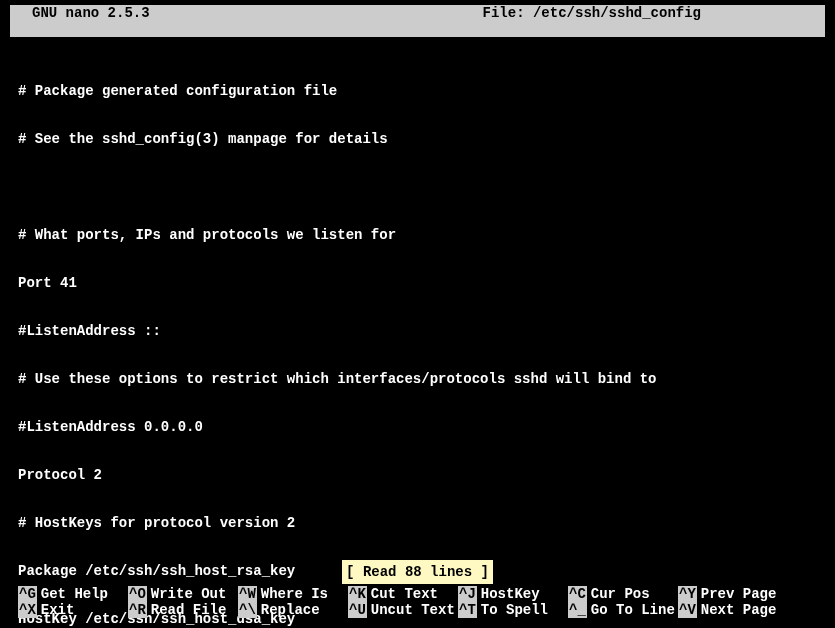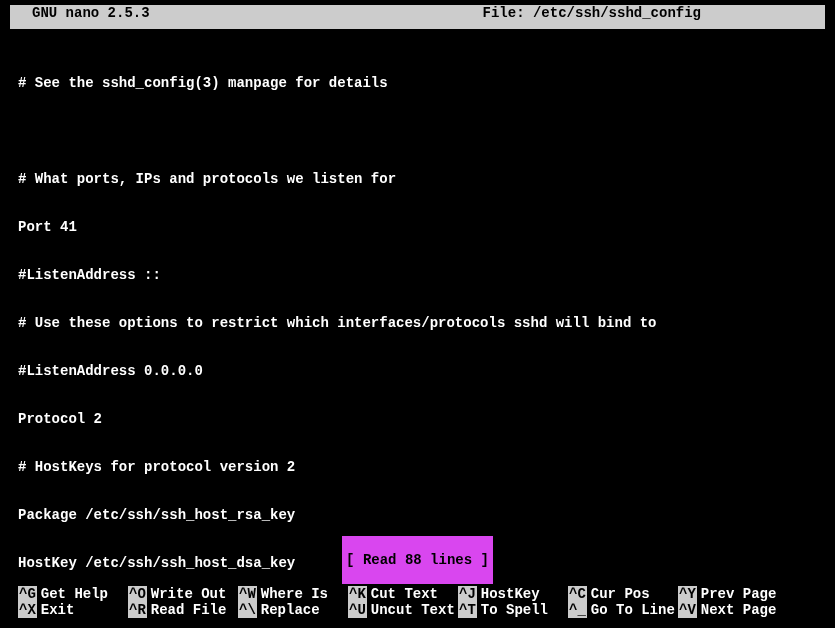--- a/index.html
+++ b/index.html
@@ -17,21 +17,21 @@
       height: 628px;
       overflow: hidden;
       position: relative;
       line-height: 16px;
     }
     .titlebar {
       background: #ccc;
       color: #000;
       display: flex;
       padding: 0 4px;
-      height: 24px;
+      height: 32px;
       line-height: 16px;
       margin: 5px 10px 0 10px;
     }
     .titlebar .left {
       flex: 0 0 auto;
       padding-left: 18px;
     }
     .titlebar .center {
       flex: 1;
       text-align: right;
@@ -46,23 +46,23 @@
       line-height: 16px;
     }
     .statusbar {
       position: absolute;
       bottom: 44px;
       left: 0;
       right: 0;
       text-align: center;
     }
     .statusbar .msg {
-      background: #d946ef;
+      background: #fef9c3;
       color: #000;
-      padding: 16px 4px;
+      padding: 4px 4px;
       display: inline-block;
     }
     .shortcuts {
       position: absolute;
       bottom: 10px;
       left: 18px;
       right: 10px;
     }
     .row {
       display: flex;
@@ -86,20 +86,21 @@
   </style>
 </head>
 <body>
 
 <div class="titlebar">
   <span class="left">GNU nano 2.5.3</span>
   <span class="center">File: /etc/ssh/sshd_config</span>
 </div>
 
 <div class="content">
+  <div># Package generated configuration file</div>
   <div># See the sshd_config(3) manpage for details</div>
   <div></div>
   <div># What ports, IPs and protocols we listen for</div>
   <div>Port 41</div>
   <div>#ListenAddress ::</div>
   <div># Use these options to restrict which interfaces/protocols sshd will bind to</div>
   <div>#ListenAddress 0.0.0.0</div>
   <div>Protocol 2</div>
   <div># HostKeys for protocol version 2</div>
   <div>Package /etc/ssh/ssh_host_rsa_key</div>

